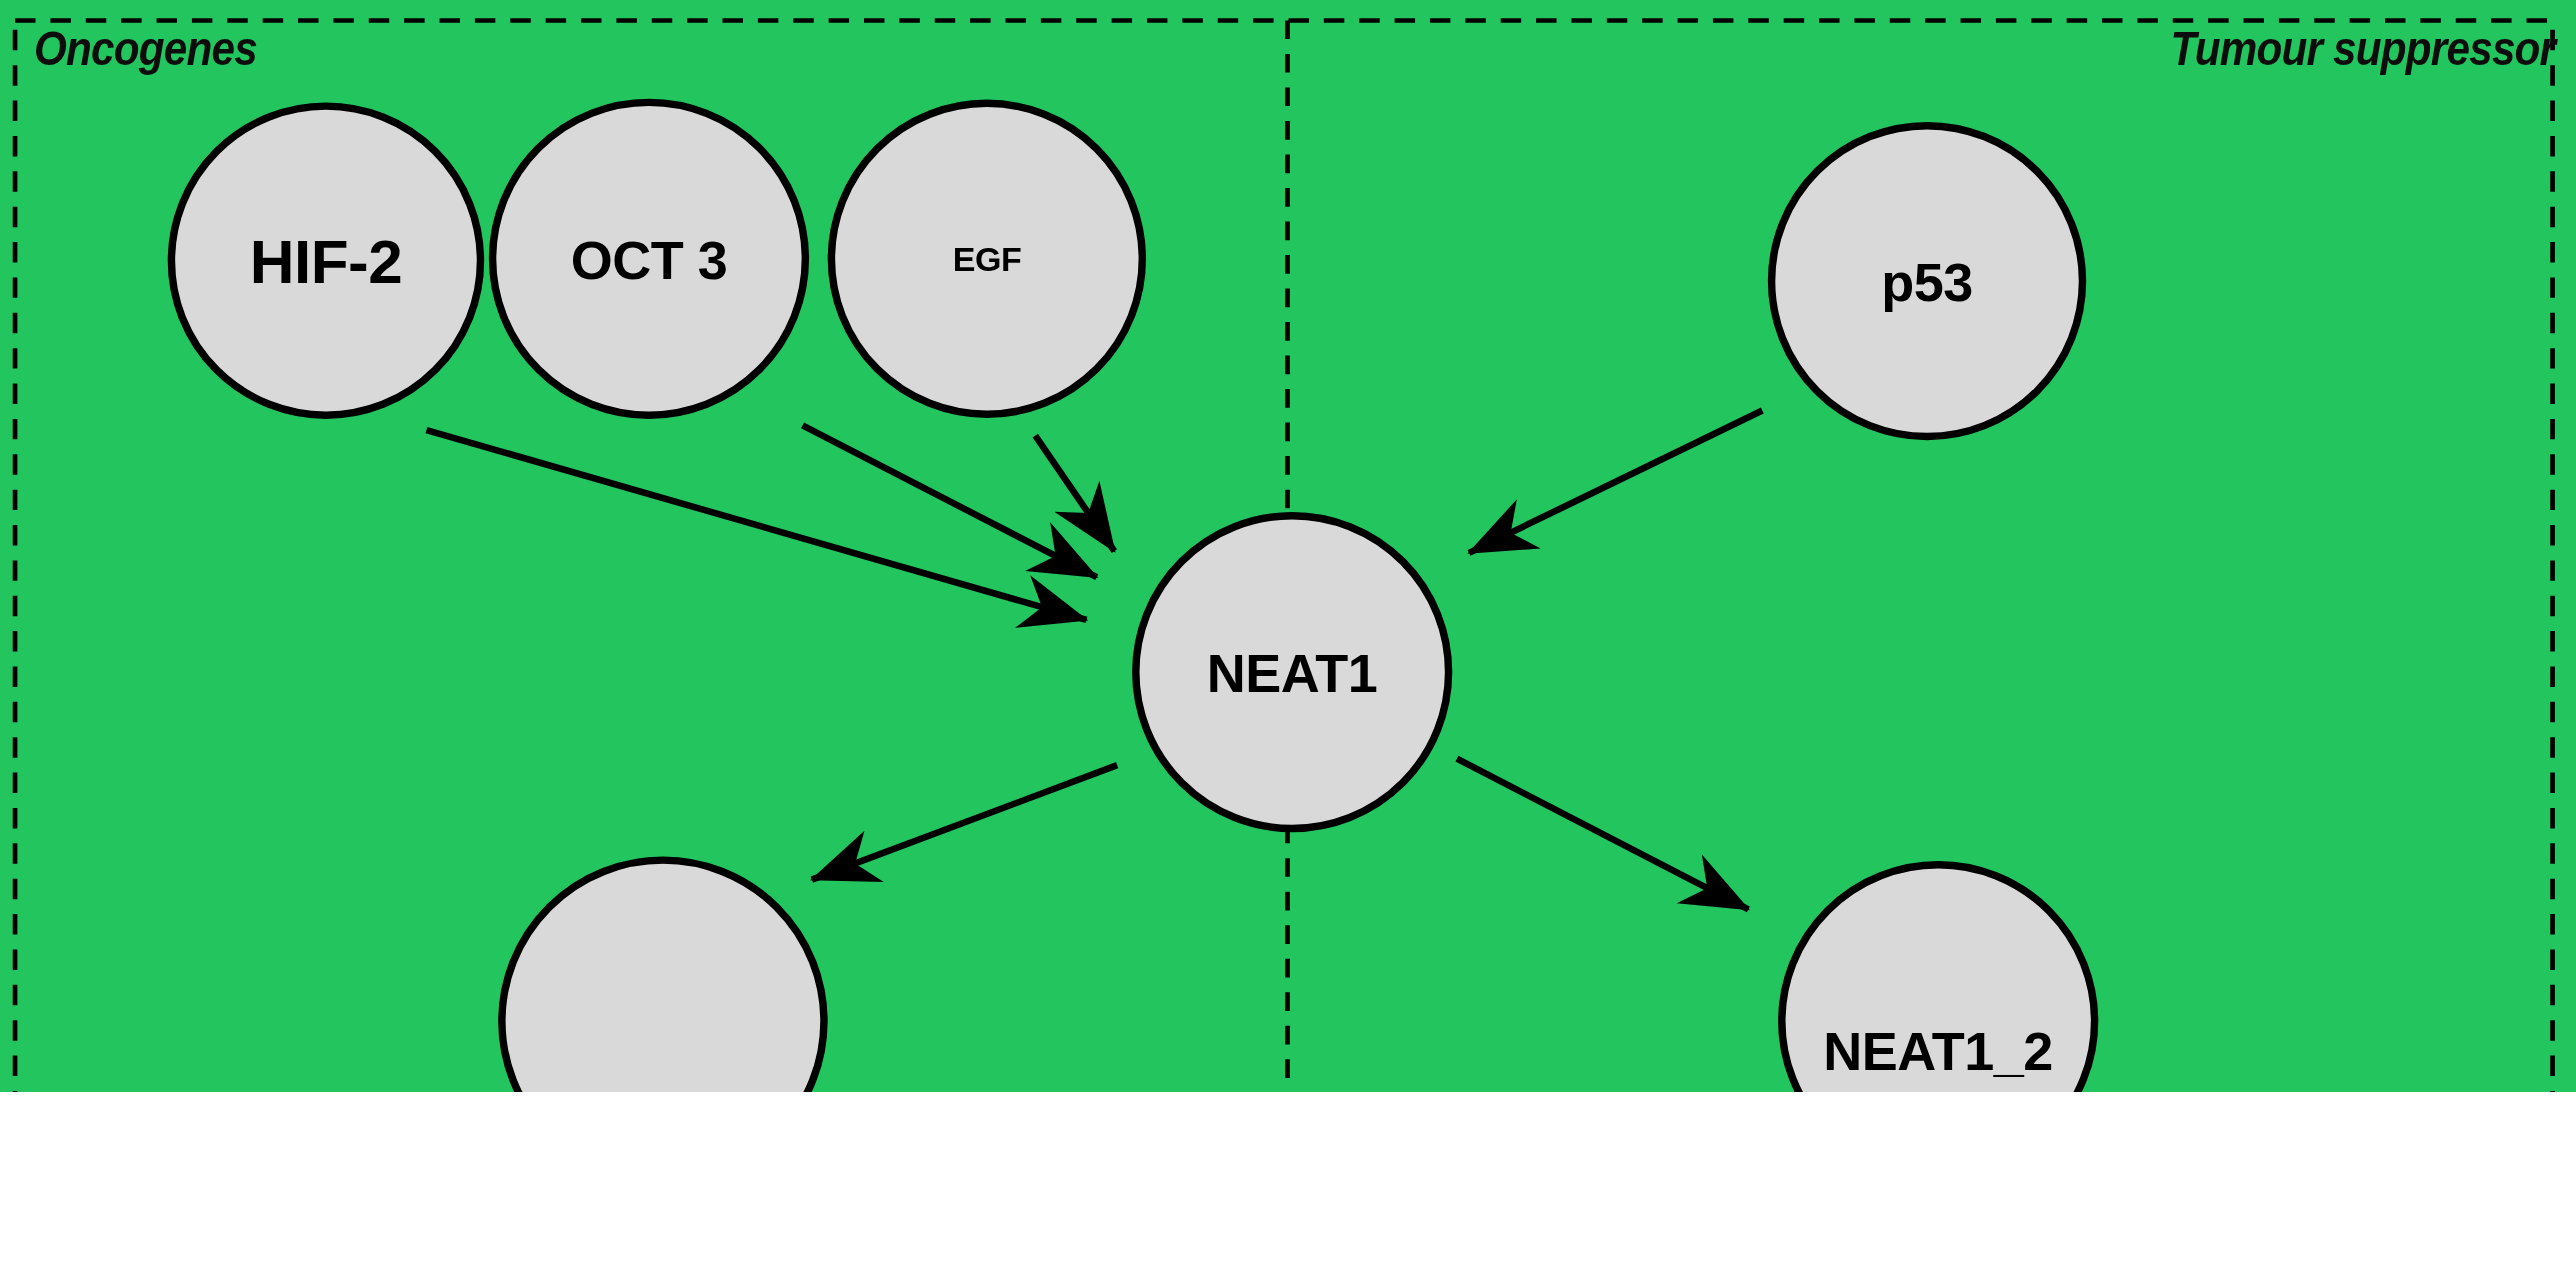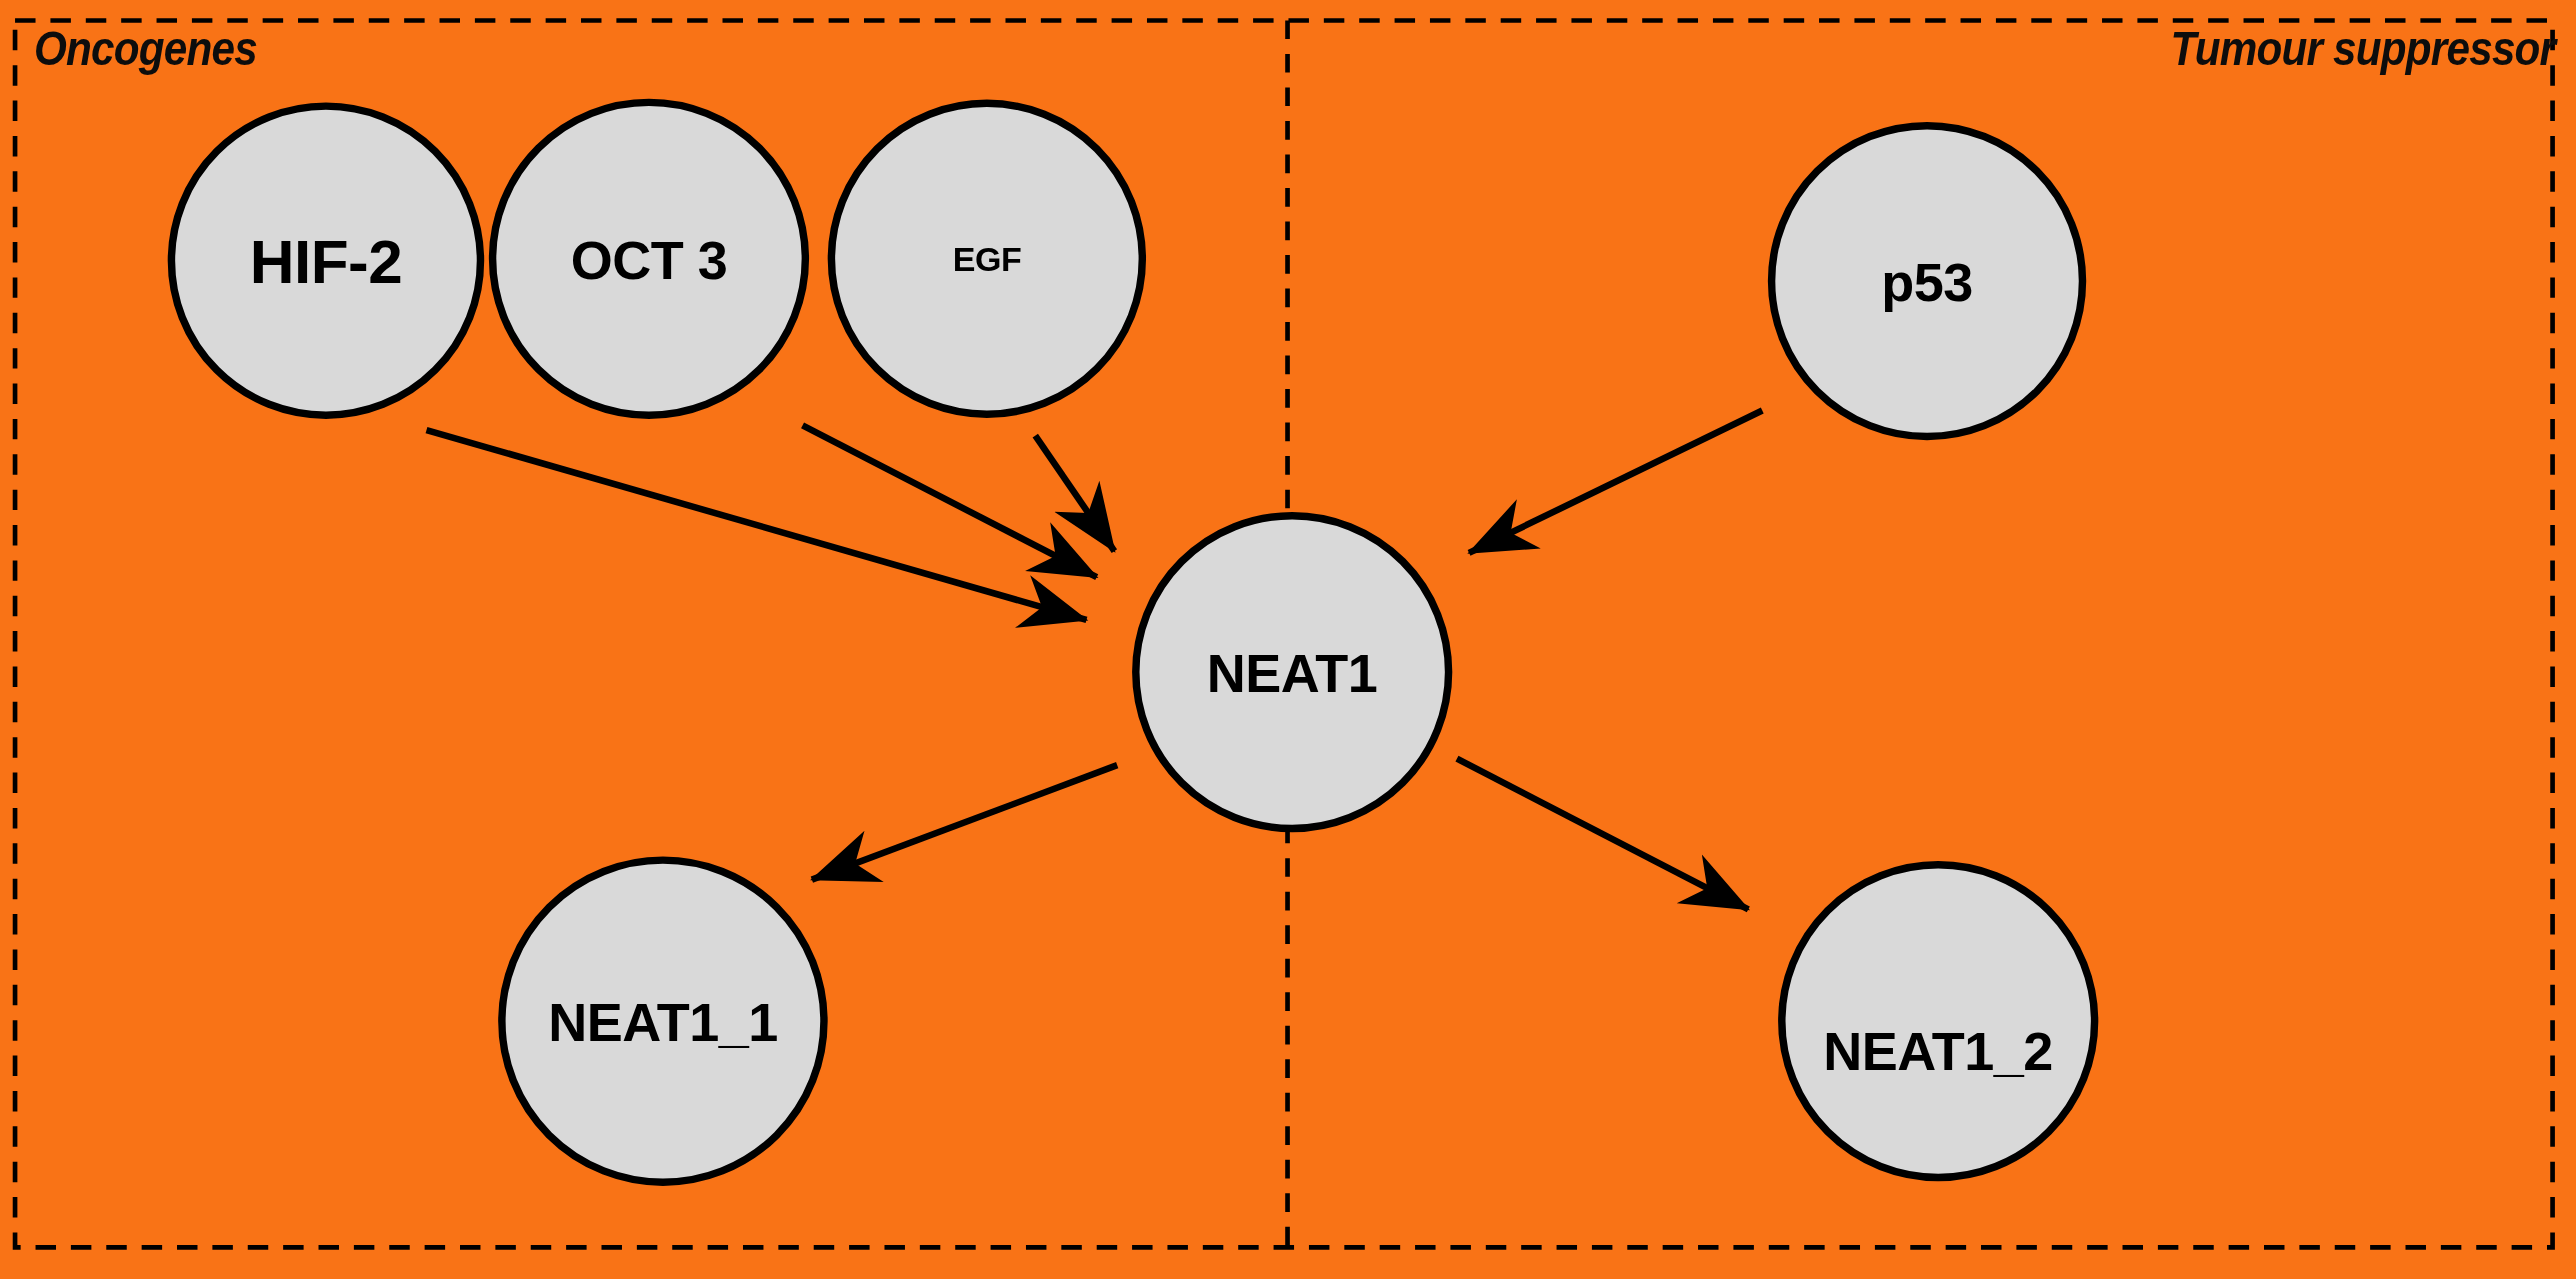--- a/index.html
+++ b/index.html
@@ -7,22 +7,22 @@
     margin: 0;
     padding: 0;
     background: #ffffff;
   }
   body {
     font-family: "Liberation Sans", sans-serif;
   }
   #canvas {
     position: relative;
     width: 2576px;
-    height: 1279px;
-    background: #f97316;
+    height: 1092px;
+    background: #22c55e;
     overflow: hidden;
   }
   #diagram-svg {
     position: absolute;
     left: 0;
     top: 0;
     width: 2576px;
     height: 1279px;
   }
   .node-label {
@@ -94,18 +94,17 @@
   <div class="node-label" style="left:140px; top:231px; width:372px; height:61px; font-size:62px;">HIF-2</div>
 
   <div class="node-label" style="left:463px; top:229px; width:372px; height:61px; font-size:54px;">OCT 3</div>
 
   <div class="node-label" style="left:801px; top:229px; width:372px; height:61px; font-size:34px;">EGF</div>
 
   <div class="node-label" style="left:1741px; top:251px; width:372px; height:61px; font-size:54px;">p53</div>
 
   <div class="node-label" style="left:1106px; top:642px; width:372px; height:61px; font-size:54px;">NEAT1</div>
 
-  <div class="node-label" style="left:477px; top:991px; width:372px; height:61px; font-size:54px;">NEAT1_1</div>
 
   <div class="node-label" style="left:1752px; top:991px; width:372px; height:61px; font-size:54px;margin-top:29px;">NEAT1_2</div>
 
 </div>
 
 
 </body></html>

